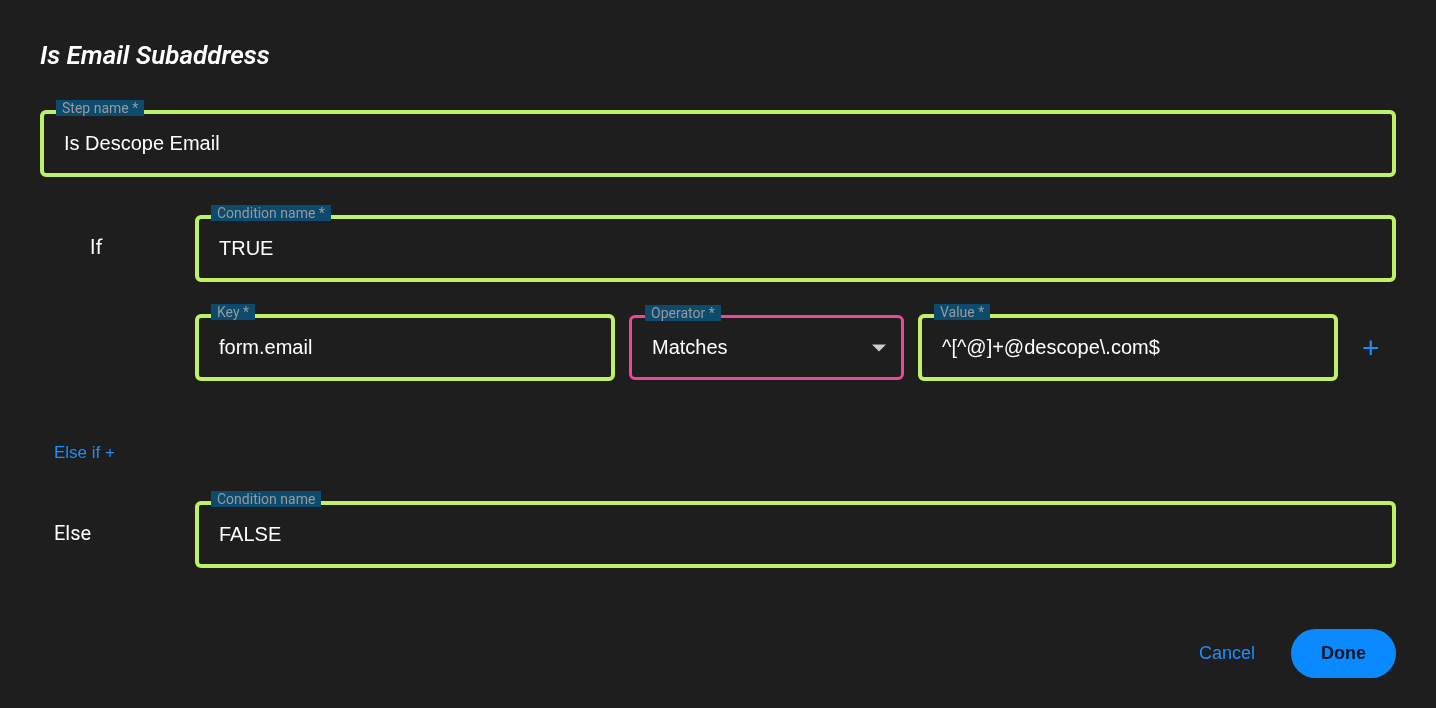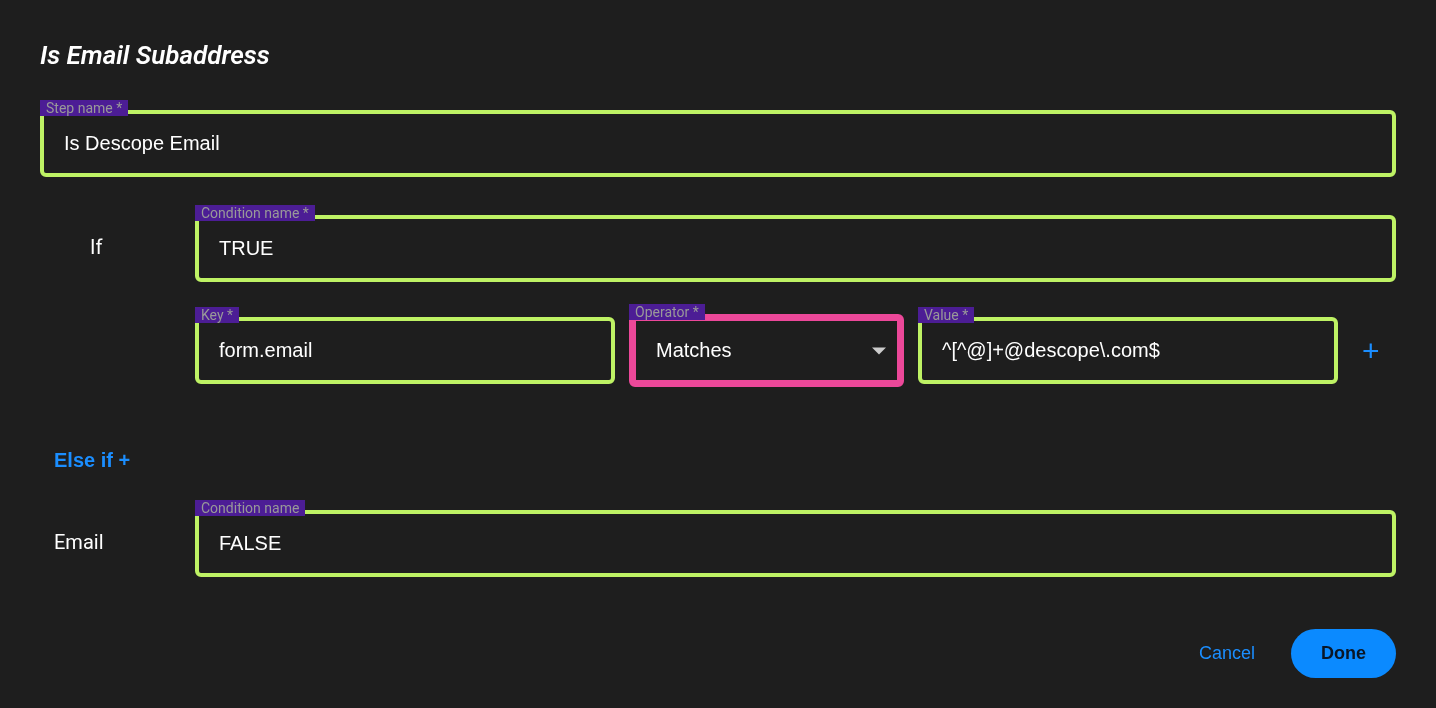--- a/index.html
+++ b/index.html
@@ -28,22 +28,22 @@
       margin-bottom: 40px;
       font-style: italic;
     }
     .field-wrapper {
       position: relative;
       margin-bottom: 32px;
     }
     .floating-label {
       position: absolute;
       top: -10px;
-      left: 0;
-      background: #4c1d95;
+      left: 16px;
+      background: #0c4a6e;
       padding: 0 6px;
       font-size: 14px;
       color: #999999;
       z-index: 1;
     }
     .text-input {
       width: 100%;
       background: transparent;
       border: 4px solid #bef264;
       border-radius: 6px;
@@ -87,21 +87,21 @@
     }
     .rule-col.value {
       flex: 0 0 420px;
     }
     .select-wrapper {
       position: relative;
     }
     .select-input {
       width: 100%;
       background: transparent;
-      border: 7px solid #ec4899;
+      border: 3px solid #ec4899;
       border-radius: 6px;
       padding: 18px 20px;
       font-size: 20px;
       color: #ffffff;
       outline: none;
       appearance: none;
       cursor: pointer;
     }
     .dropdown-arrow {
       position: absolute;
@@ -122,22 +122,22 @@
       font-size: 30px;
       font-weight: 300;
       cursor: pointer;
       padding: 8px 10px;
       line-height: 1;
     }
     .else-if-btn {
       background: transparent;
       border: none;
       color: #1b8eff;
-      font-size: 20px;
-      font-weight: 700;
+      font-size: 17px;
+      font-weight: 400;
       cursor: pointer;
       padding: 8px 0;
       margin-left: 14px;
       margin-top: 30px;
       margin-bottom: 30px;
     }
     .dialog-actions {
       position: absolute;
       bottom: 30px;
       right: 40px;
@@ -210,21 +210,21 @@
           <span>+</span>
         </button>
       </div>
 
     </div>
   </div>
 
   <button class="else-if-btn">Else if +</button>
 
   <div class="condition-block">
-    <div class="branch-label" style="padding-left:14px;">Email</div>
+    <div class="branch-label" style="padding-left:14px;">Else</div>
     <div class="branch-content">
       <div class="field-wrapper">
         <label class="floating-label">Condition name</label>
         <input type="text" class="text-input" value="FALSE" style="">
       </div>
     </div>
   </div>
 
   <div class="dialog-actions">
     <button class="btn-cancel">Cancel</button>

